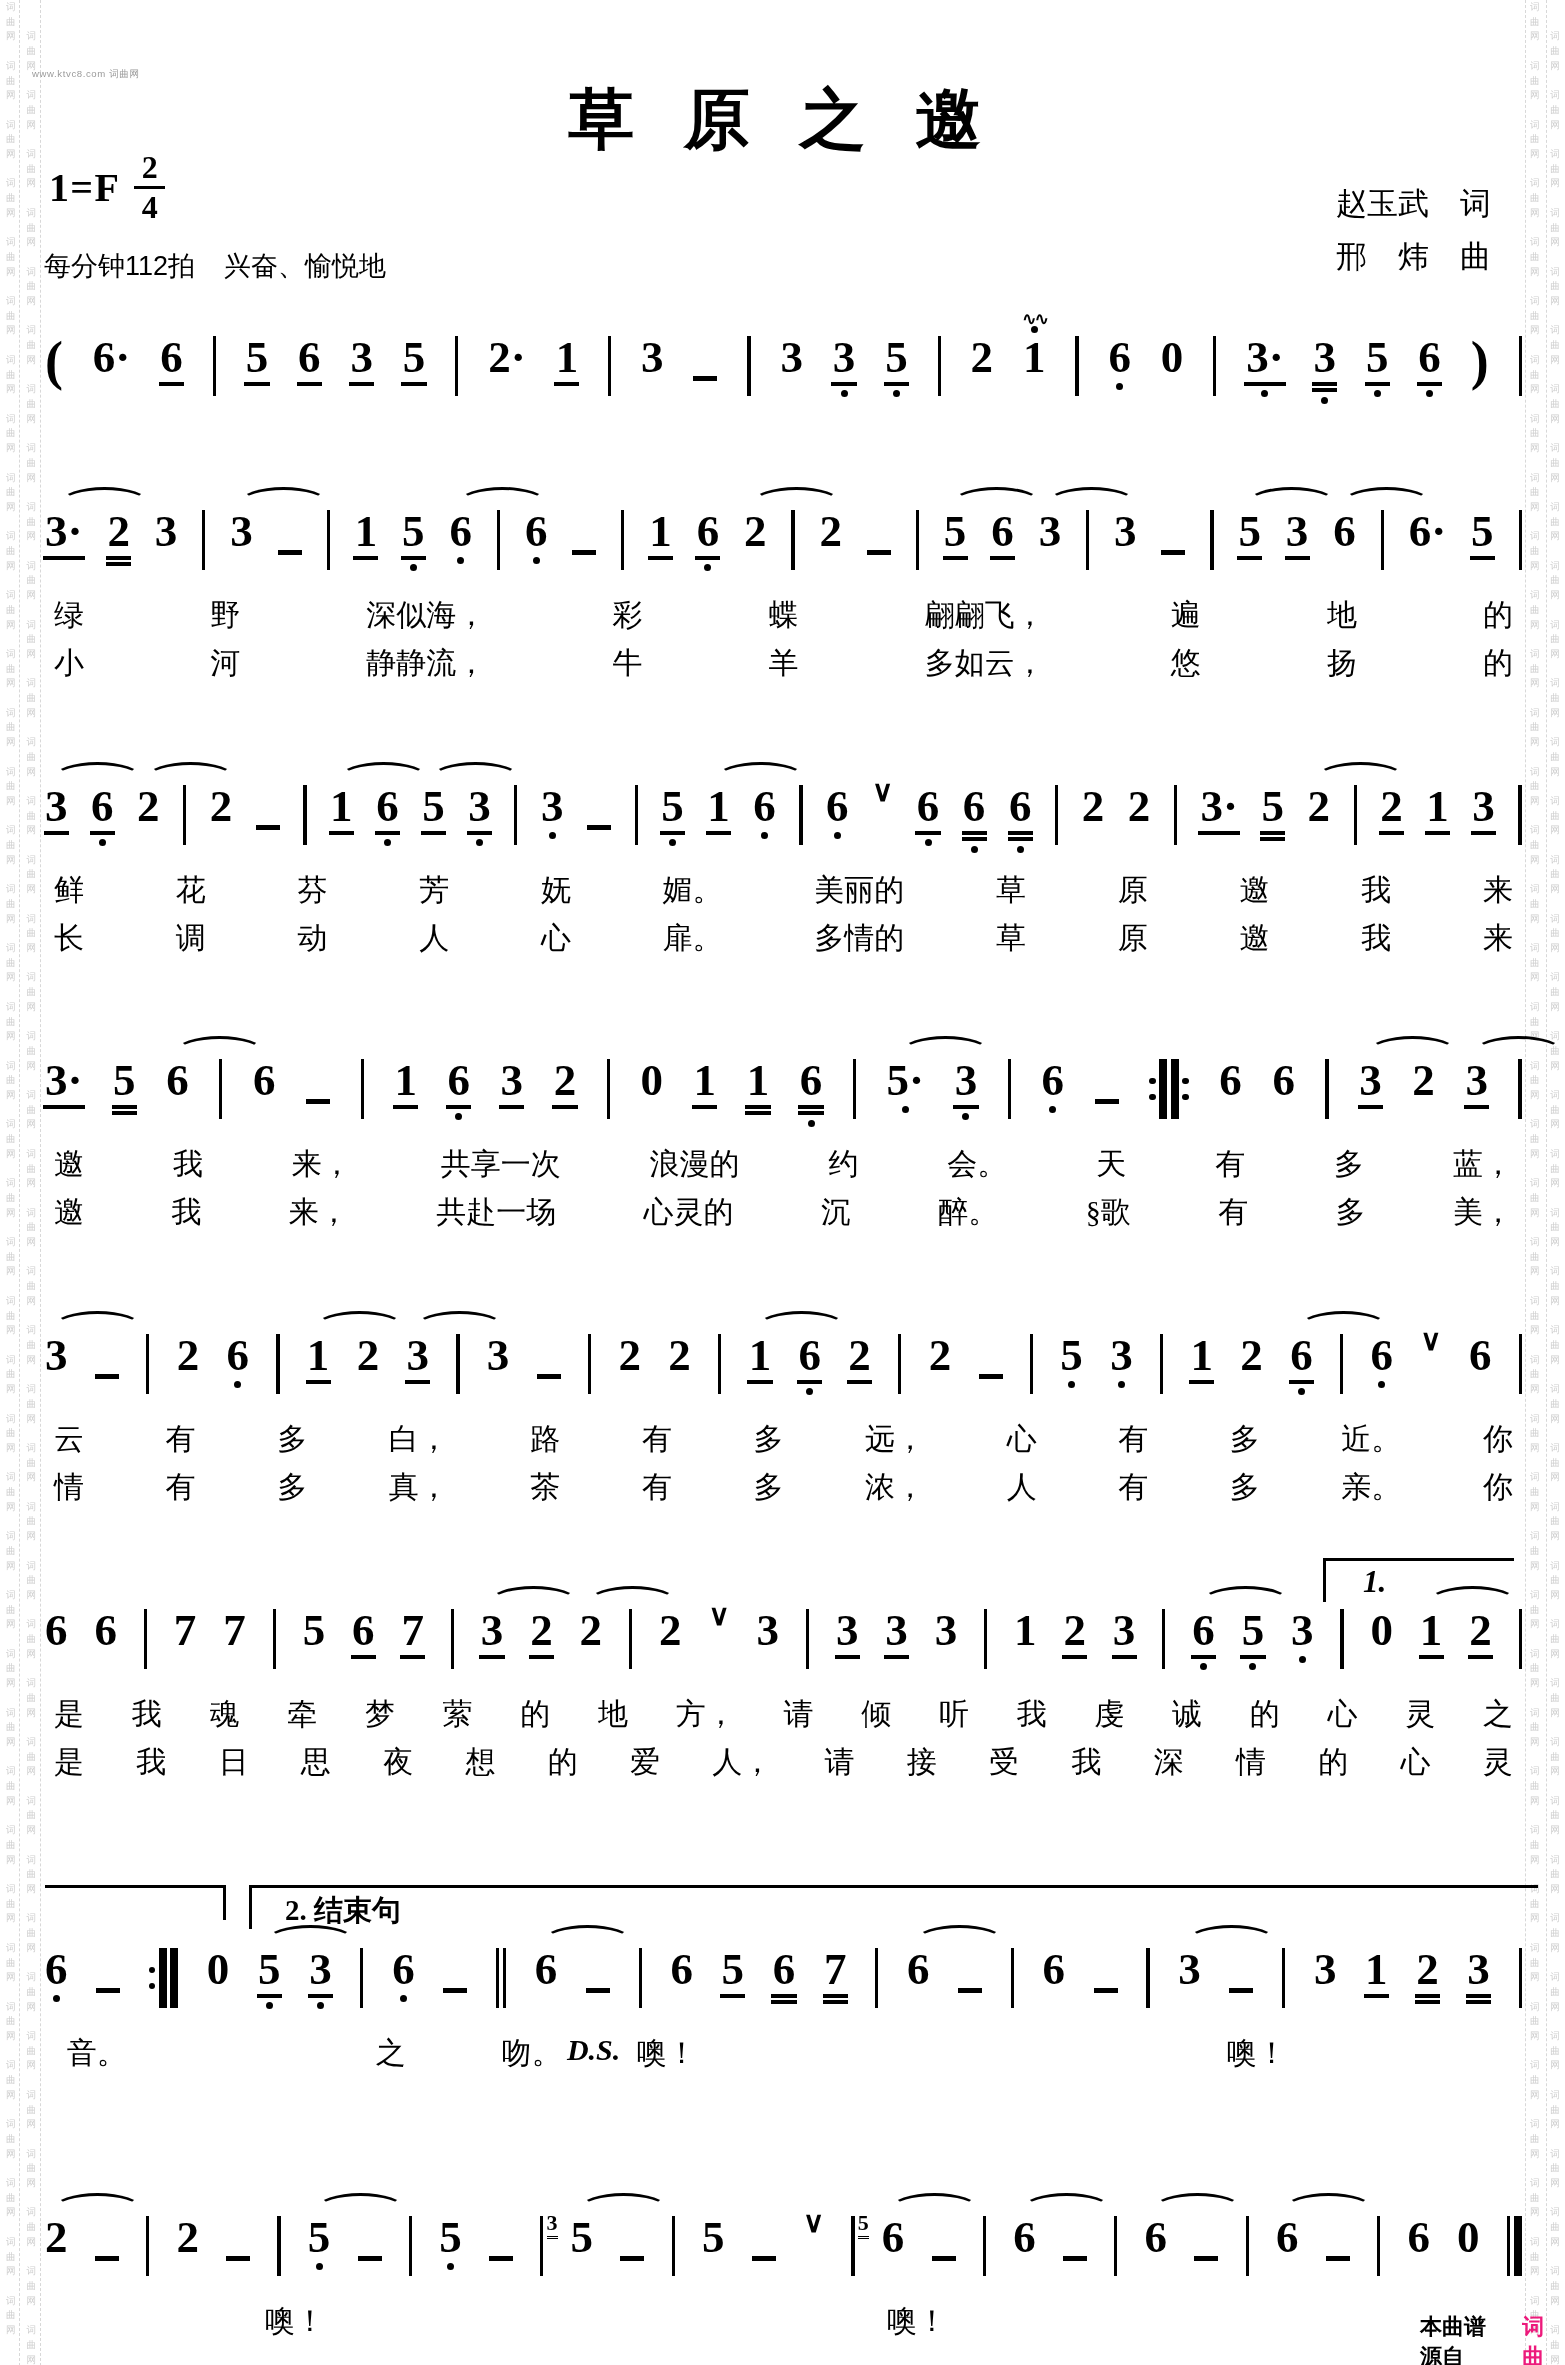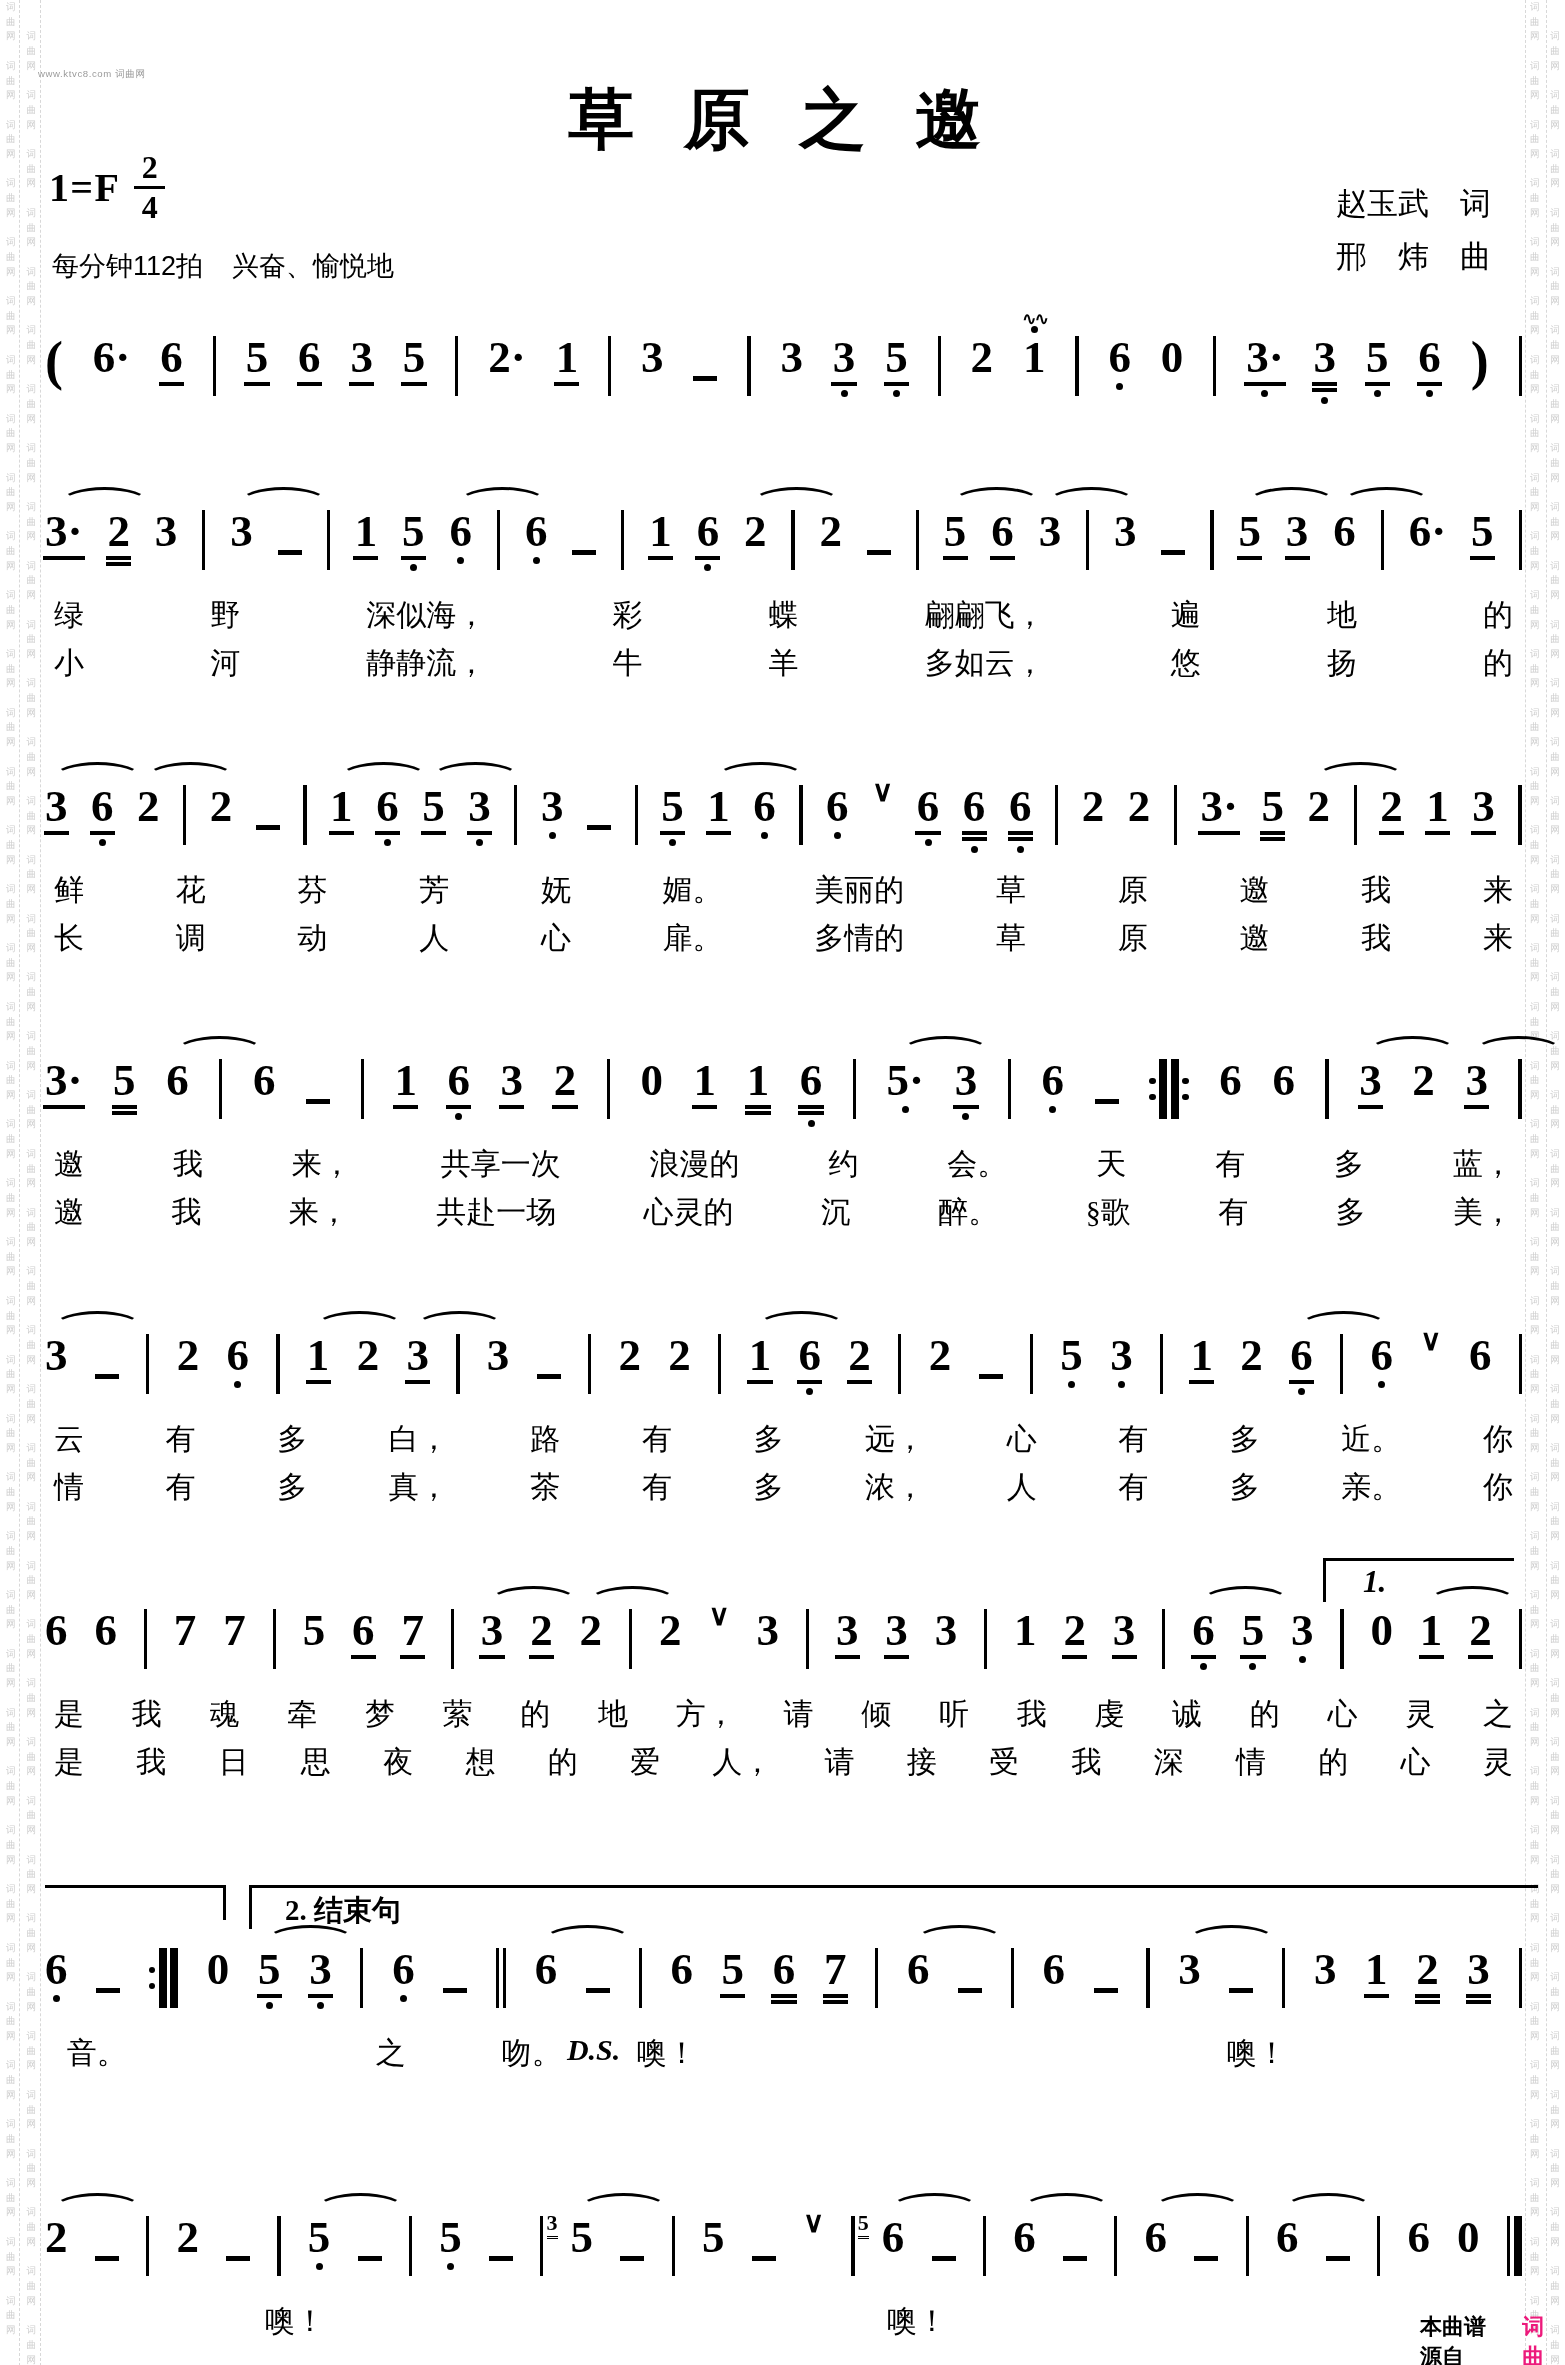--- a/index.html
+++ b/index.html
@@ -6,30 +6,30 @@
   body{width:1566px;height:2366px;position:relative;background:#fff;color:#000;
        font-family:"Liberation Serif",serif;overflow:hidden;}
   
   .bcol{position:absolute;top:0;bottom:0;width:16.6px;color:#cfcfcf;font-size:9.6px;
         line-height:14.7px;text-align:center;white-space:pre-line;overflow:hidden;}
   .bl1{left:2.6px;border-right:0.6px dashed #d8d8d8;}
   .bl2{left:23px;border-right:0.6px dashed #d8d8d8;}
   .br1{right:23px;border-left:0.6px dashed #d8d8d8;}
   .br2{right:2.6px;border-left:0.6px dashed #d8d8d8;}
   
-  .wm{position:absolute;top:68px;left:38px;font:9.6px "Liberation Sans",sans-serif;
+  .wm{position:absolute;top:68px;left:32px;font:9.6px "Liberation Sans",sans-serif;
       color:#9a9a9a;letter-spacing:0.6px;}
   .title{position:absolute;top:31px;left:0;right:0;text-align:center;
          font:bold 66px "Liberation Serif",serif;letter-spacing:16.6px;}
   .keysig{position:absolute;left:49px;top:151px;display:flex;align-items:center;gap:14px;}
   .keytxt{font:bold 40px "Liberation Serif",serif;letter-spacing:1.3px;}
   .meter{display:flex;flex-direction:column;align-items:center;
          font:bold 32px "Liberation Serif",serif;line-height:1.02;}
   .meter .fline{width:31px;height:3.8px;background:#000;margin:1.9px 0;}
-  .tempo{position:absolute;left:52px;top:248px;font:27px "Liberation Sans",sans-serif;
+  .tempo{position:absolute;left:44px;top:248px;font:27px "Liberation Sans",sans-serif;
          display:flex;gap:29px;}
   .credits{position:absolute;right:75px;top:178px;text-align:center;
            font:31px "Liberation Serif",serif;line-height:1.7;}
   
   .sys{position:absolute;left:45px;width:1477px;}
   .s1{top:317px}.s2{top:491px}.s3{top:766px}.s4{top:1040px}
   .s5{top:1315px}.s6{top:1590px}.s7{top:1929px}.s8{top:2197px}
   .notes{display:flex;justify-content:space-between;align-items:flex-start;height:96px;}
   .tk{position:relative;display:flex;flex-direction:column;align-items:center;
       height:96px;padding-top:19px;font:bold 45px "Liberation Serif",serif;line-height:1;}

